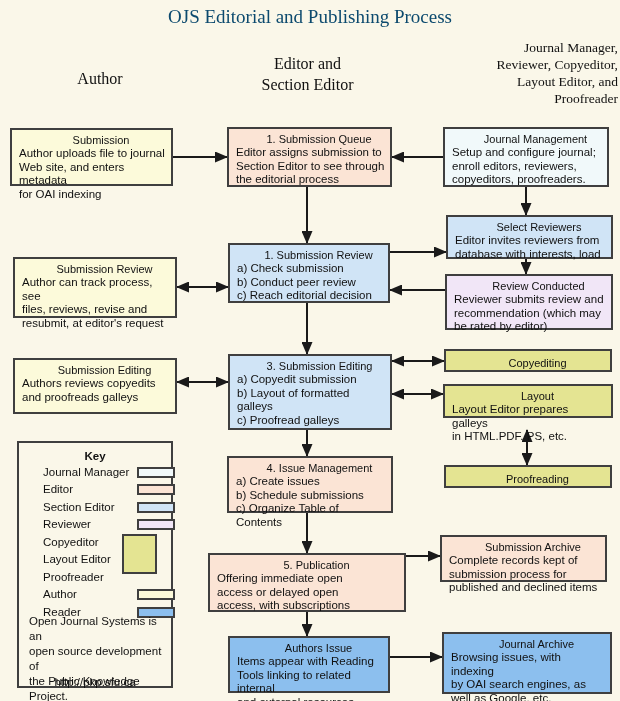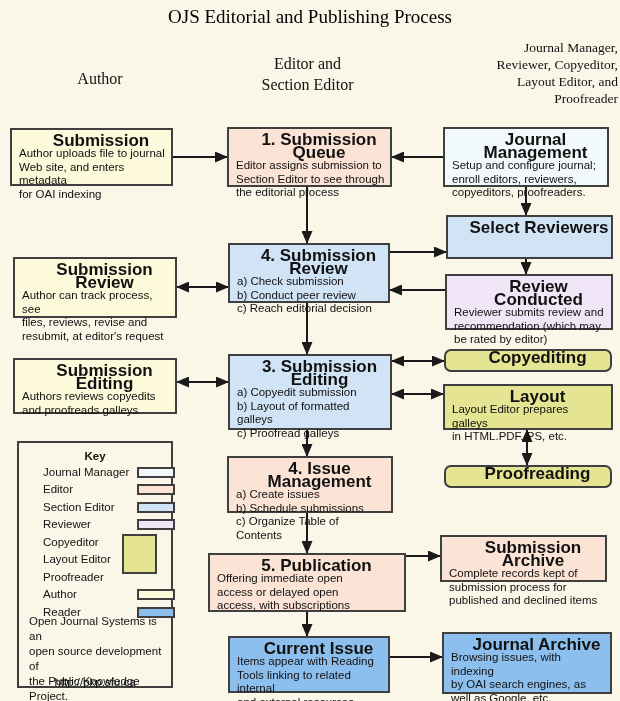--- a/index.html
+++ b/index.html
@@ -1,32 +1,32 @@
 <!DOCTYPE html>
 <html><head>
 <meta charset="utf-8">
 <style>
   html,body{margin:0;padding:0;}
   body{background:#FAF7E9;font-family:"Liberation Sans",sans-serif;}
   #stage{position:relative;width:620px;height:701px;background:#FAF7E9;overflow:hidden;}
 
   .pagetitle{position:absolute;top:6px;left:0;width:620px;text-align:center;
-    font-family:"Liberation Serif",serif;font-size:19px;color:#000000;}
+    font-family:"Liberation Serif",serif;font-size:19px;color:#0c4a6e;}
   .hdr{position:absolute;font-family:"Liberation Serif",serif;color:#111;white-space:pre-line;}
   .hdr-author{top:70px;left:40px;width:120px;text-align:center;font-size:16px;}
   .hdr-editor{top:53px;left:230px;width:155px;text-align:center;font-size:16px;line-height:21px;}
   .hdr-staff{top:39px;left:458px;width:160px;text-align:right;font-size:13.5px;line-height:17px;}
 
   svg.arrows{position:absolute;left:0;top:0;width:620px;height:701px;}
   svg.arrows line{stroke:#1a1a1a;stroke-width:2;}
 
   .box{position:absolute;box-sizing:border-box;border:2px solid #3f3f3f;color:#111;}
-  .bt{font-size:17px;font-weight:bold;text-align:center;margin-top:4px;line-height:13px;margin-left:19px;}
+  .bt{font-size:11px;font-weight:normal;text-align:center;margin-top:4px;line-height:13px;margin-left:19px;}
   .bb{font-size:11.5px;line-height:13.5px;text-align:left;padding:0 5px 0 7px;white-space:pre-line;}
-  .box.center-only{display:flex;align-items:flex-start;justify-content:center;border-radius:7px;}
+  .box.center-only{display:flex;align-items:flex-end;justify-content:center;}
   .box.center-only .bt{margin-top:0;}
 
   .c-author{background:#FCFADA;}
   .c-editor{background:#FBE4D5;}
   .c-se{background:#D0E4F6;}
   .c-jm{background:#F1F9FA;}
   .c-rev{background:#F1E6F7;}
   .c-olive{background:#E4E492;}
   .c-reader{background:#8CBFEE;}
 
@@ -100,21 +100,21 @@
 and proofreads galleys</div>
   </div>
 
   <div class="box c-editor" style="left:227px;top:127px;width:165px;height:60px">
     <div class="bt">1. Submission Queue</div>
     <div class="bb">Editor assigns submission to
 Section Editor to see through
 the editorial process</div>
   </div>
   <div class="box c-se" style="left:228px;top:243px;width:162px;height:60px">
-    <div class="bt">4. Submission Review</div>
+    <div class="bt">1. Submission Review</div>
     <div class="bb">a) Check submission
 b) Conduct peer review
 c) Reach editorial decision</div>
   </div>
   <div class="box c-se" style="left:228px;top:354px;width:164px;height:76px">
     <div class="bt">3. Submission Editing</div>
     <div class="bb">a) Copyedit submission
 b) Layout of formatted galleys
 c) Proofread galleys</div>
   </div>
@@ -124,45 +124,47 @@
 b) Schedule submissions
 c) Organize Table of Contents</div>
   </div>
   <div class="box c-editor" style="left:208px;top:553px;width:198px;height:59px">
     <div class="bt">5. Publication</div>
     <div class="bb">Offering immediate open
 access or delayed open
 access, with subscriptions</div>
   </div>
   <div class="box c-reader" style="left:228px;top:636px;width:162px;height:57px">
-    <div class="bt">Current Issue</div>
+    <div class="bt">Authors Issue</div>
     <div class="bb">Items appear with Reading
 Tools linking to related internal
 and external resources</div>
   </div>
 
   <div class="box c-jm" style="left:443px;top:127px;width:166px;height:60px">
     <div class="bt">Journal Management</div>
     <div class="bb">Setup and configure journal;
 enroll editors, reviewers,
 copyeditors, proofreaders.</div>
   </div>
   <div class="box c-se" style="left:446px;top:215px;width:167px;height:44px">
     <div class="bt">Select Reviewers</div>
+    <div class="bb">Editor invites reviewers from
+database with interests, load</div>
   </div>
   <div class="box c-rev" style="left:445px;top:274px;width:168px;height:56px">
     <div class="bt">Review Conducted</div>
     <div class="bb">Reviewer submits review and
 recommendation (which may
 be rated by editor)</div>
   </div>
   <div class="box c-olive center-only" style="left:444px;top:349px;width:168px;height:23px">
     <div class="bt">Copyediting</div>
   </div>
-  <div class="box c-olive" style="left:443px;top:384px;width:170px;height:46px">
+  <div class="box c-olive" style="left:443px;top:384px;width:170px;height:34px">
     <div class="bt">Layout</div>
     <div class="bb">Layout Editor prepares galleys
 in HTML.PDF. PS, etc.</div>
   </div>
   <div class="box c-olive center-only" style="left:444px;top:465px;width:168px;height:23px">
     <div class="bt">Proofreading</div>
   </div>
   <div class="box c-editor" style="left:440px;top:535px;width:167px;height:47px">
     <div class="bt">Submission Archive</div>
     <div class="bb">Complete records kept of

